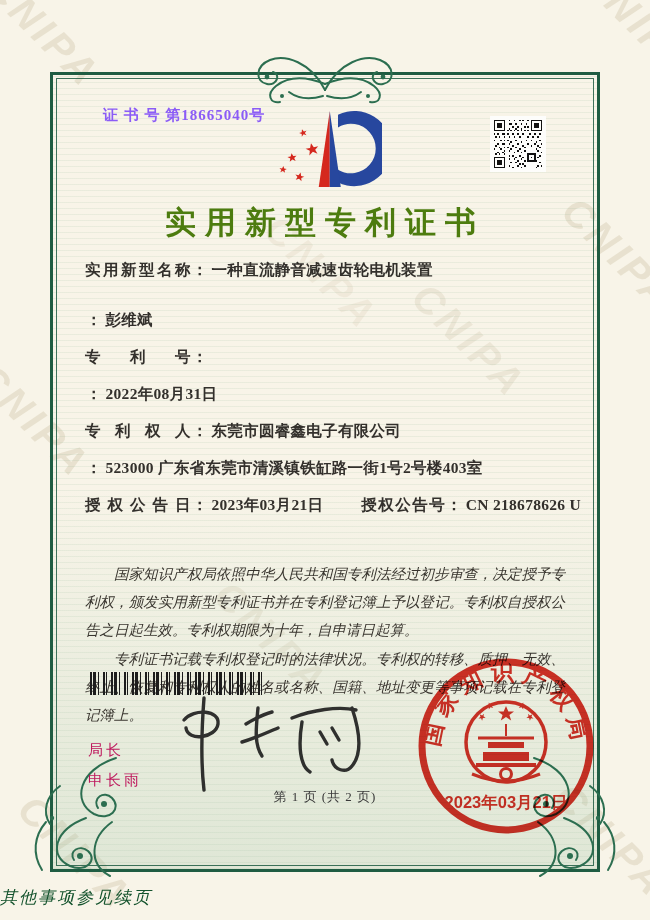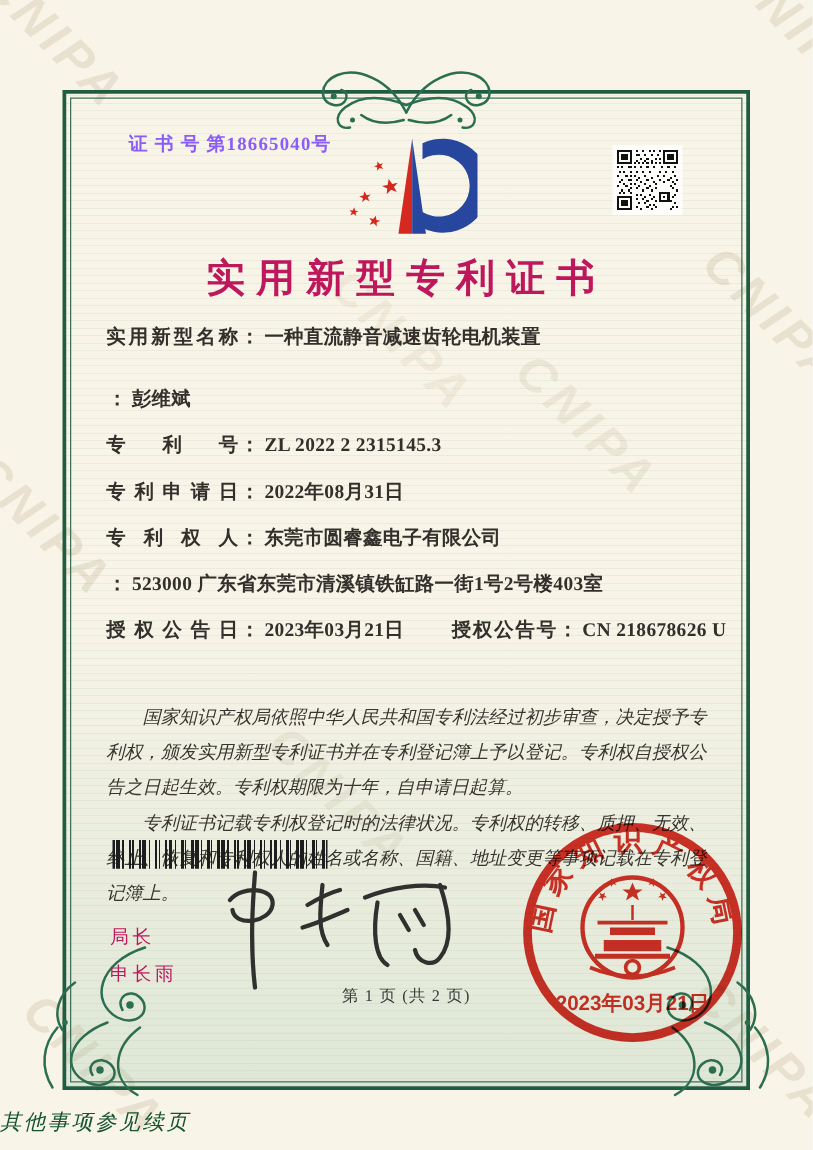--- a/index.html
+++ b/index.html
@@ -55,21 +55,21 @@
     position:absolute;left:85px;top:106px;z-index:4;
     font-size:15px;letter-spacing:1px;color:#8b5cf6;font-weight:bold;margin-left:18px;
   }
   .logo{position:absolute;left:272px;top:104px;width:110px;height:90px;z-index:4;}
   .qr{
     position:absolute;left:490px;top:116px;width:56px;height:56px;z-index:4;
     background:#fdfdfb;padding:2px;box-sizing:border-box;
   }
   .title{
     position:absolute;left:0;top:202px;width:100%;text-align:center;z-index:4;
-    font-size:31px;font-weight:bold;letter-spacing:9px;color:#be185d;
+    font-size:31px;font-weight:bold;letter-spacing:9px;color:#4d7c0f;
   }
 
   
   .fields{position:absolute;left:85px;top:258px;width:482px;z-index:4;font-size:15.5px;color:#33302c;}
   .frow{display:flex;align-items:baseline;line-height:23px;margin-bottom:14px;white-space:nowrap;}
   .frow.gap-after{margin-bottom:27px;}
   .flabel{
     display:inline-block;width:106px;
     text-align:justify;text-align-last:justify;
     font-weight:600;letter-spacing:0.5px;flex:none;
@@ -246,24 +246,22 @@
         <span class="fcolon">：</span>
       <span class="fvalue">一种直流静音减速齿轮电机装置</span>
     </div>
     <div class="frow">
         <span class="fcolon">：</span>
       <span class="fvalue">彭维斌</span>
     </div>
     <div class="frow">
       <span class="flabel">专利号</span>
         <span class="fcolon">：</span>
-      <span class="fvalue">ZL 2022 2 2315145.3</span>
-    </div>
-    <div class="frow">
-      <span class="flabel">专利申请日</span>
+    </div>
+    <div class="frow">
         <span class="fcolon">：</span>
       <span class="fvalue">2022年08月31日</span>
     </div>
     <div class="frow">
       <span class="flabel">专利权人</span>
         <span class="fcolon">：</span>
       <span class="fvalue">东莞市圆睿鑫电子有限公司</span>
     </div>
     <div class="frow">
         <span class="fcolon">：</span>

